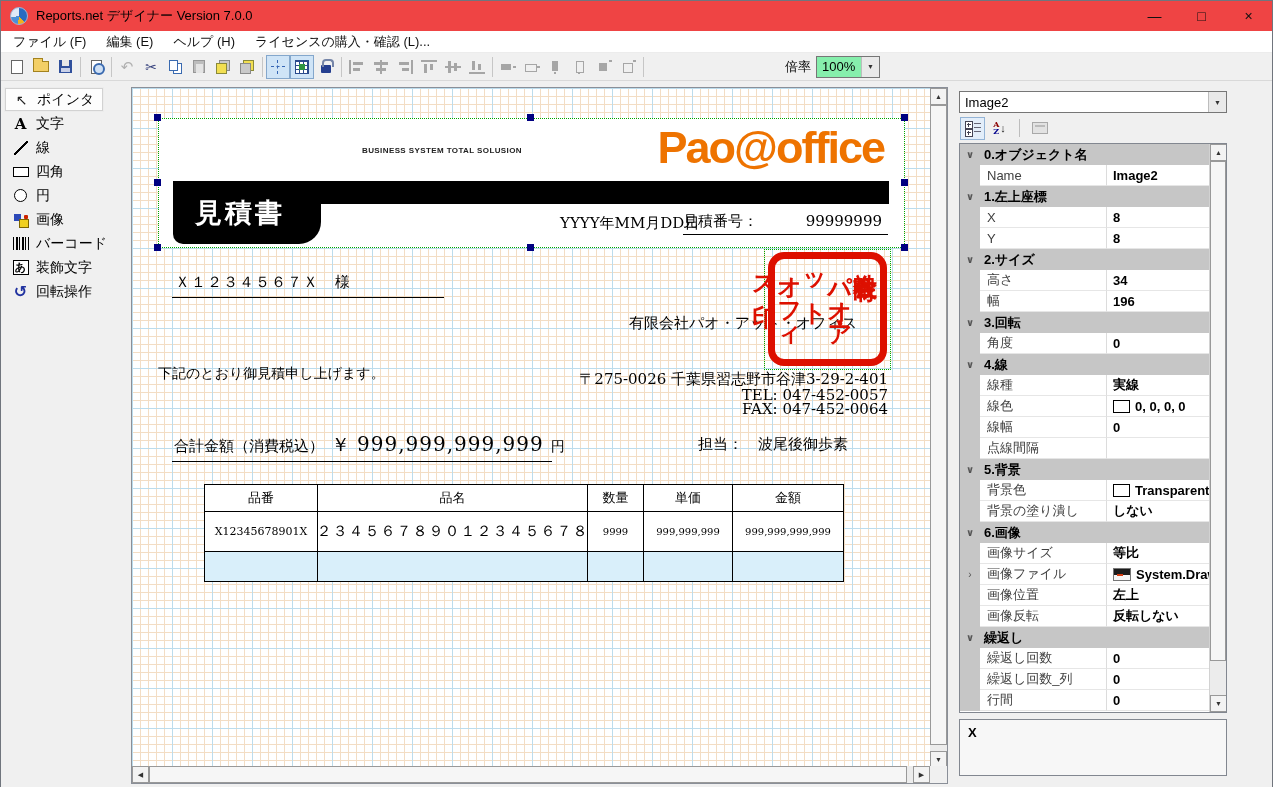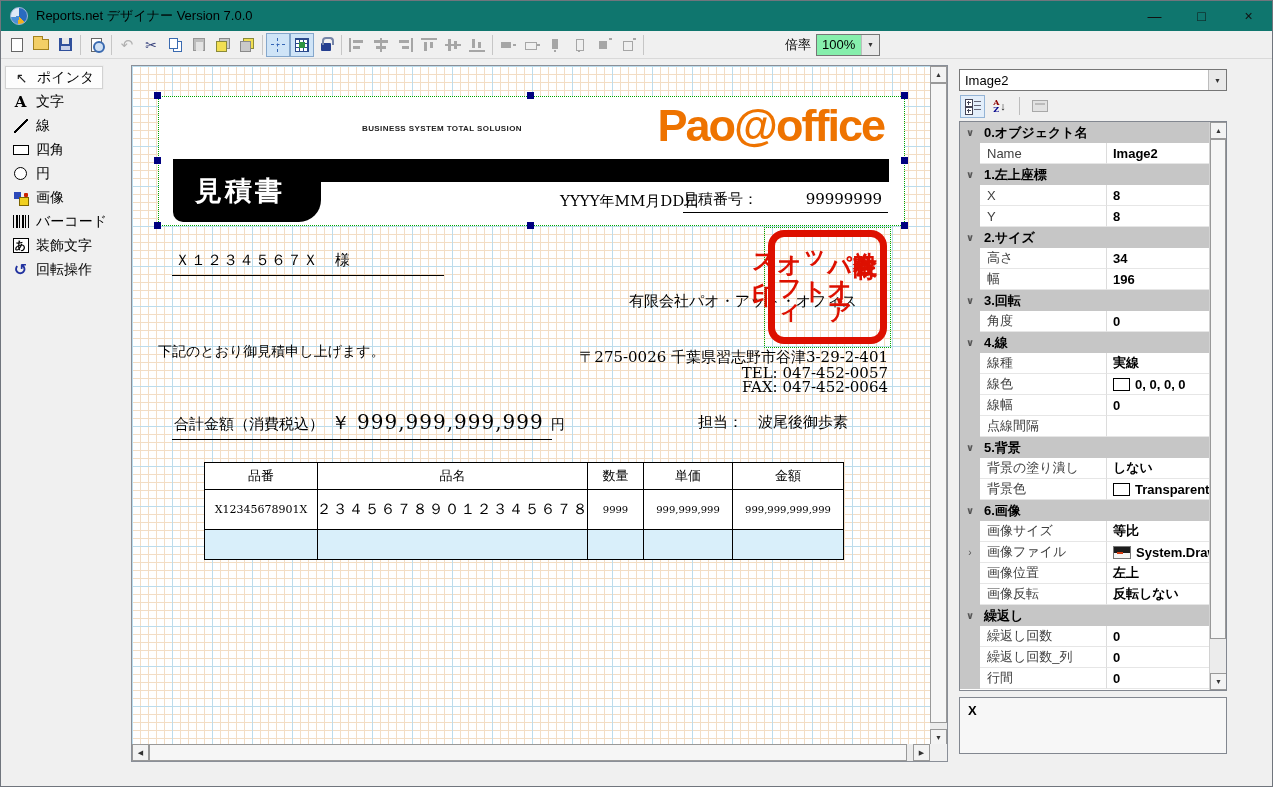--- a/index.html
+++ b/index.html
@@ -2,21 +2,21 @@
 <html><head>
 <meta charset="utf-8">
 <style>
   * { box-sizing: border-box; margin: 0; padding: 0; }
   html,body { width:1273px; height:787px; overflow:hidden;
     font-family:"Liberation Sans","DejaVu Sans",sans-serif; }
   .window { position:relative; width:1273px; height:787px; background:#f0f0f0;
     border:1px solid #70757d; }
 
   
-  .titlebar { height:30px; background:#0f766e; display:flex; align-items:center; padding-left:9px; }
+  .titlebar { height:30px; background:#ef4444; display:flex; align-items:center; padding-left:9px; }
   .appicon { width:18px; height:18px; border-radius:50%; flex:none; margin-right:8px;
     background:conic-gradient(#2a6bc0 0 38%,#f0b020 38% 52%,#4a90d8 52% 72%,#dfe8f6 72% 100%);
     border:1px solid #9db6d8; }
   .apptitle { font-size:13px; color:#000; }
   .wincontrols { margin-left:auto; display:flex; height:100%; }
   .wc { width:47px; height:100%; display:flex; align-items:center; justify-content:center;
     font-size:14px; color:#111; }
 
   
   .menubar { height:22px; background:#ffffff; display:flex; align-items:center; font-size:13px;
@@ -268,20 +268,26 @@
   <div class="titlebar">
     <span class="appicon"></span>
     <span class="apptitle">Reports.net デザイナー Version 7.0.0</span>
     <div class="wincontrols">
       <span class="wc">—</span>
       <span class="wc">□</span>
       <span class="wc">×</span>
     </div>
   </div>
 
+  <div class="menubar">
+    <span class="menuitem">ファイル (F)</span>
+    <span class="menuitem">編集 (E)</span>
+    <span class="menuitem">ヘルプ (H)</span>
+    <span class="menuitem">ライセンスの購入・確認 (L)...</span>
+  </div>
 
   <div class="toolbar">
     <span class="tbtn">
         <span class="i-new"></span>
       </span>
     <span class="tbtn">
         <span class="i-open"></span>
       </span>
     <span class="tbtn">
         <span class="i-save"></span>
@@ -610,30 +616,30 @@
             <span class="gut"></span>
             <span class="plabel">点線間隔</span>
             <span class="pvalue"></span>
           </div>
           <div class="prow cat">
             <span class="gut">∨</span>
             <span class="catlabel">5.背景</span>
           </div>
           <div class="prow item">
             <span class="gut"></span>
-            <span class="plabel">背景の塗り潰し</span>
-            <span class="pvalue">しない</span>
-          </div>
-          <div class="prow item">
-            <span class="gut"></span>
             <span class="plabel">背景色</span>
             <span class="pvalue">
               <span class="swatch"></span>
               <span>Transparent</span>
             </span>
+          </div>
+          <div class="prow item">
+            <span class="gut"></span>
+            <span class="plabel">背景の塗り潰し</span>
+            <span class="pvalue">しない</span>
           </div>
           <div class="prow cat">
             <span class="gut">∨</span>
             <span class="catlabel">6.画像</span>
           </div>
           <div class="prow item">
             <span class="gut"></span>
             <span class="plabel">画像サイズ</span>
             <span class="pvalue">等比</span>
           </div>

